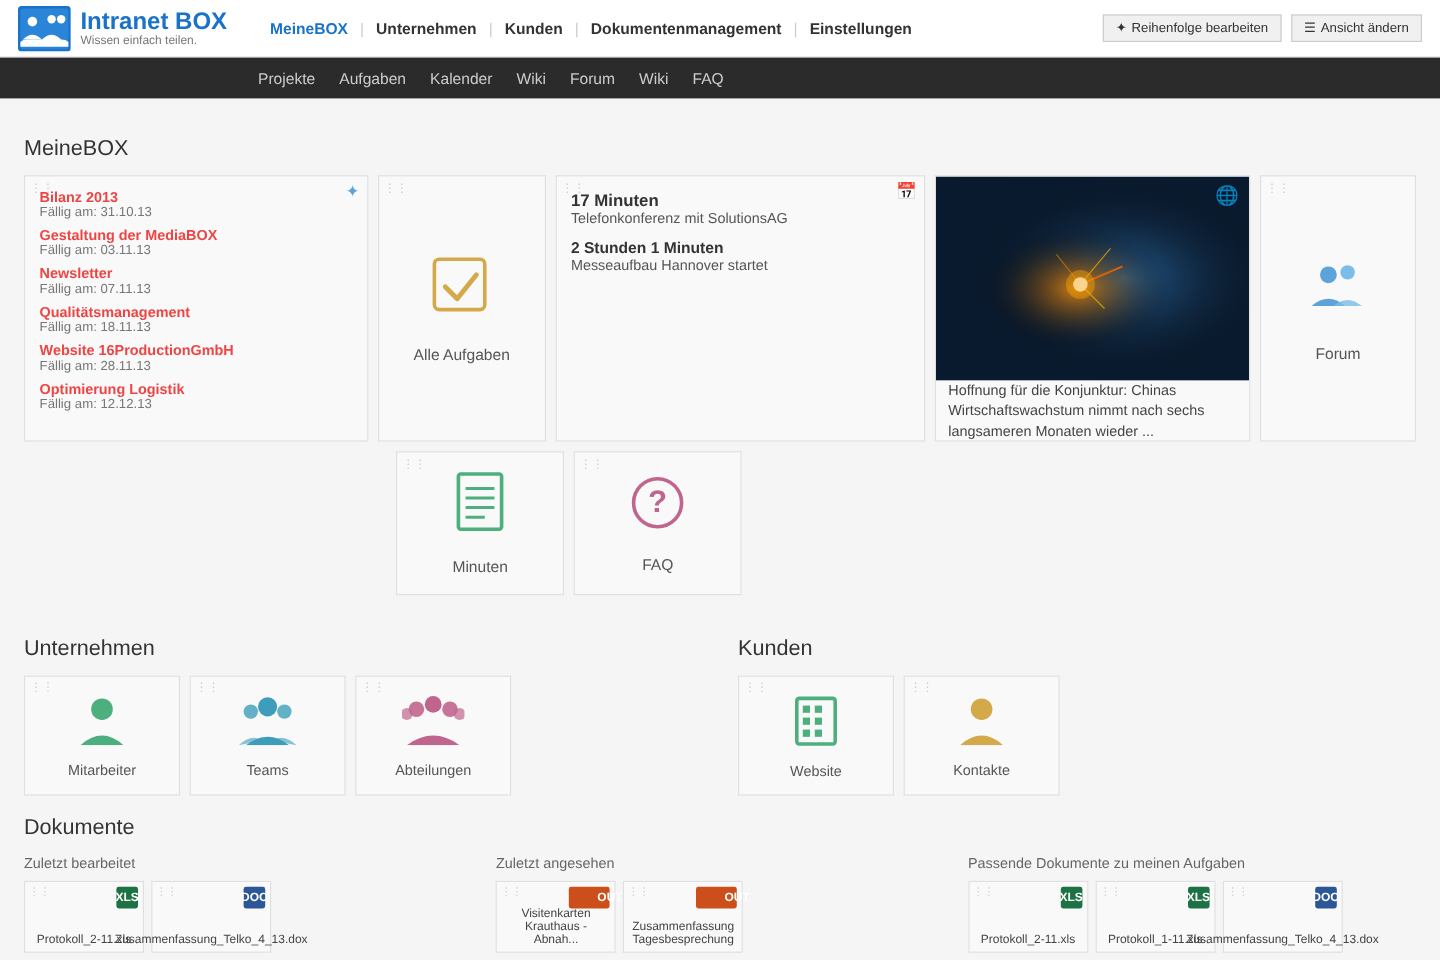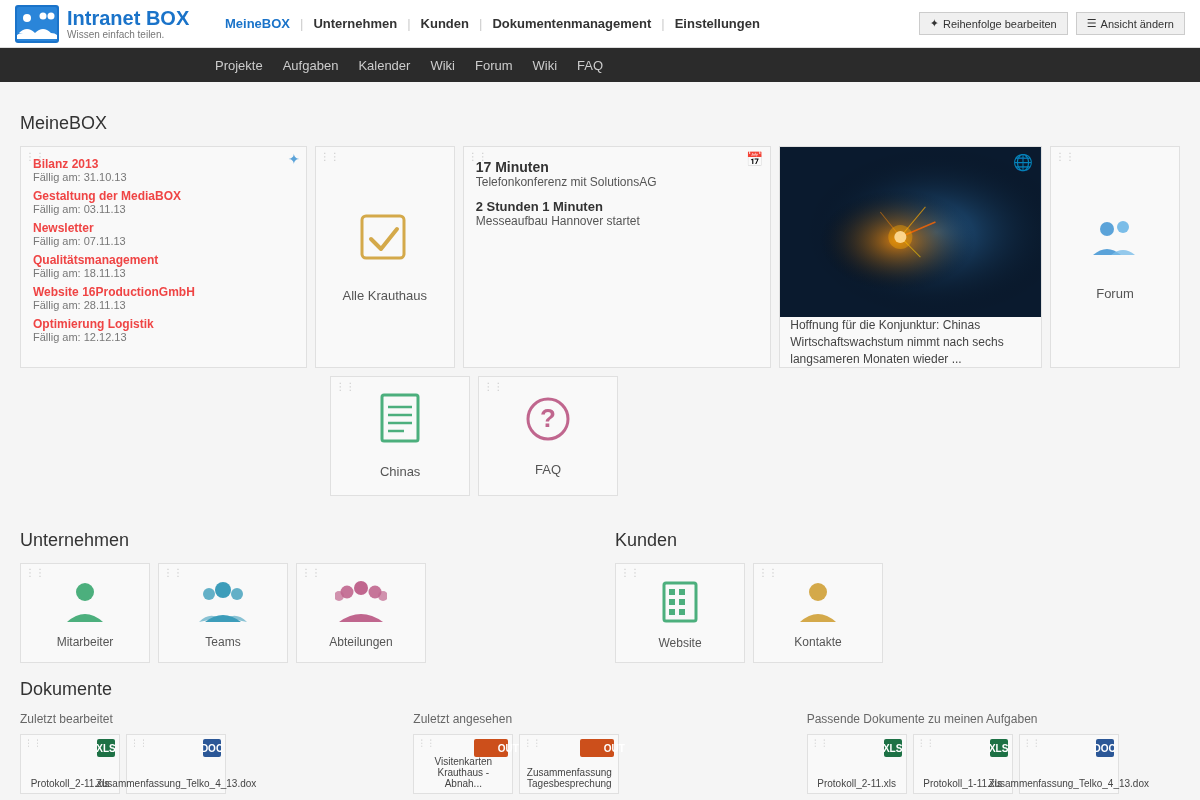--- a/index.html
+++ b/index.html
@@ -468,21 +468,21 @@
     </div>
 
     <div class="widget-box aufgaben-widget">
       <span class="drag-handle">⋮⋮</span>
       <div class="check-icon">
         <svg width="55" height="55" viewBox="0 0 55 55">
           <rect x="5" y="5" width="42" height="42" rx="4" fill="none" stroke="#d4a94a" stroke-width="3"></rect>
           <polyline points="14,28 24,38 40,18" fill="none" stroke="#d4a94a" stroke-width="4" stroke-linecap="round" stroke-linejoin="round"></polyline>
         </svg>
       </div>
-      <span class="widget-label">Alle Krauthaus</span>
+      <span class="widget-label">Alle Aufgaben</span>
     </div>
 
     <div class="widget-box calendar-widget">
       <span class="drag-handle">⋮⋮</span>
       <span class="widget-icon-corner">📅</span>
       <div class="calendar-item">
         <div class="cal-time">17 Minuten</div>
         <div class="cal-desc">Telefonkonferenz mit SolutionsAG</div>
       </div>
       <div class="calendar-item">
@@ -547,21 +547,21 @@
       <span class="drag-handle">⋮⋮</span>
       <div class="wissen-icon">
         <svg width="44" height="52" viewBox="0 0 44 52">
           <rect x="4" y="2" width="36" height="46" rx="2" fill="none" stroke="#4caf7d" stroke-width="3"></rect>
           <line x1="10" y1="14" x2="34" y2="14" stroke="#4caf7d" stroke-width="2.5"></line>
           <line x1="10" y1="22" x2="34" y2="22" stroke="#4caf7d" stroke-width="2.5"></line>
           <line x1="10" y1="30" x2="34" y2="30" stroke="#4caf7d" stroke-width="2.5"></line>
           <line x1="10" y1="38" x2="26" y2="38" stroke="#4caf7d" stroke-width="2.5"></line>
         </svg>
       </div>
-      <span class="widget-label">Chinas</span>
+      <span class="widget-label">Minuten</span>
     </div>
 
     <div class="widget-box wissen-widget">
       <span class="drag-handle">⋮⋮</span>
       <div class="faq-icon">
         <svg width="48" height="48" viewBox="0 0 48 48">
           <circle cx="24" cy="24" r="20" fill="none" stroke="#c0668e" stroke-width="3"></circle>
           <text x="24" y="32" text-anchor="middle" font-size="26" font-weight="bold" fill="#c0668e">?</text>
         </svg>
       </div>

